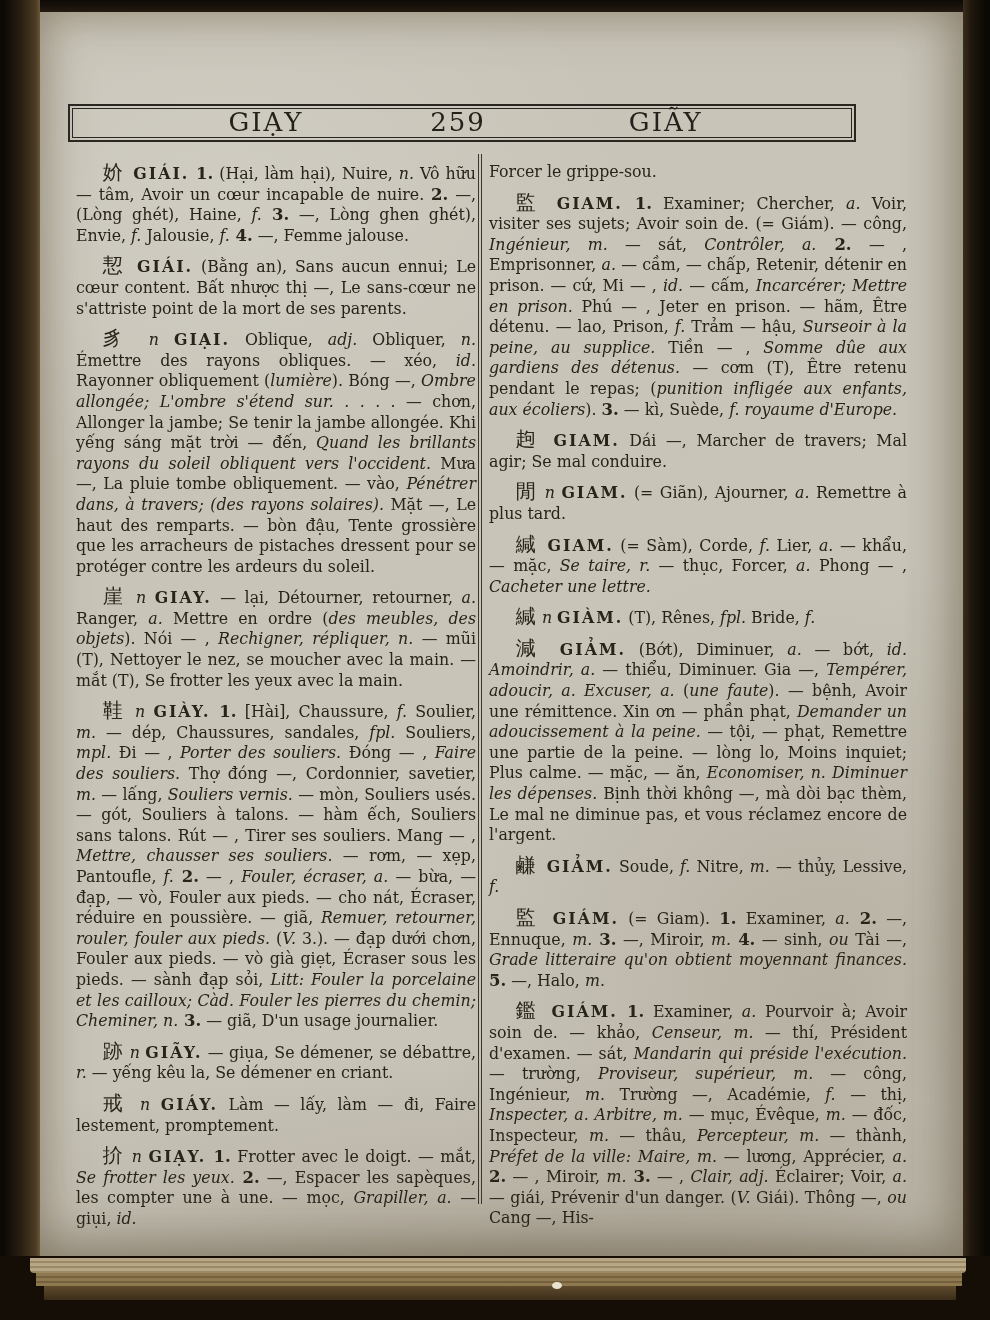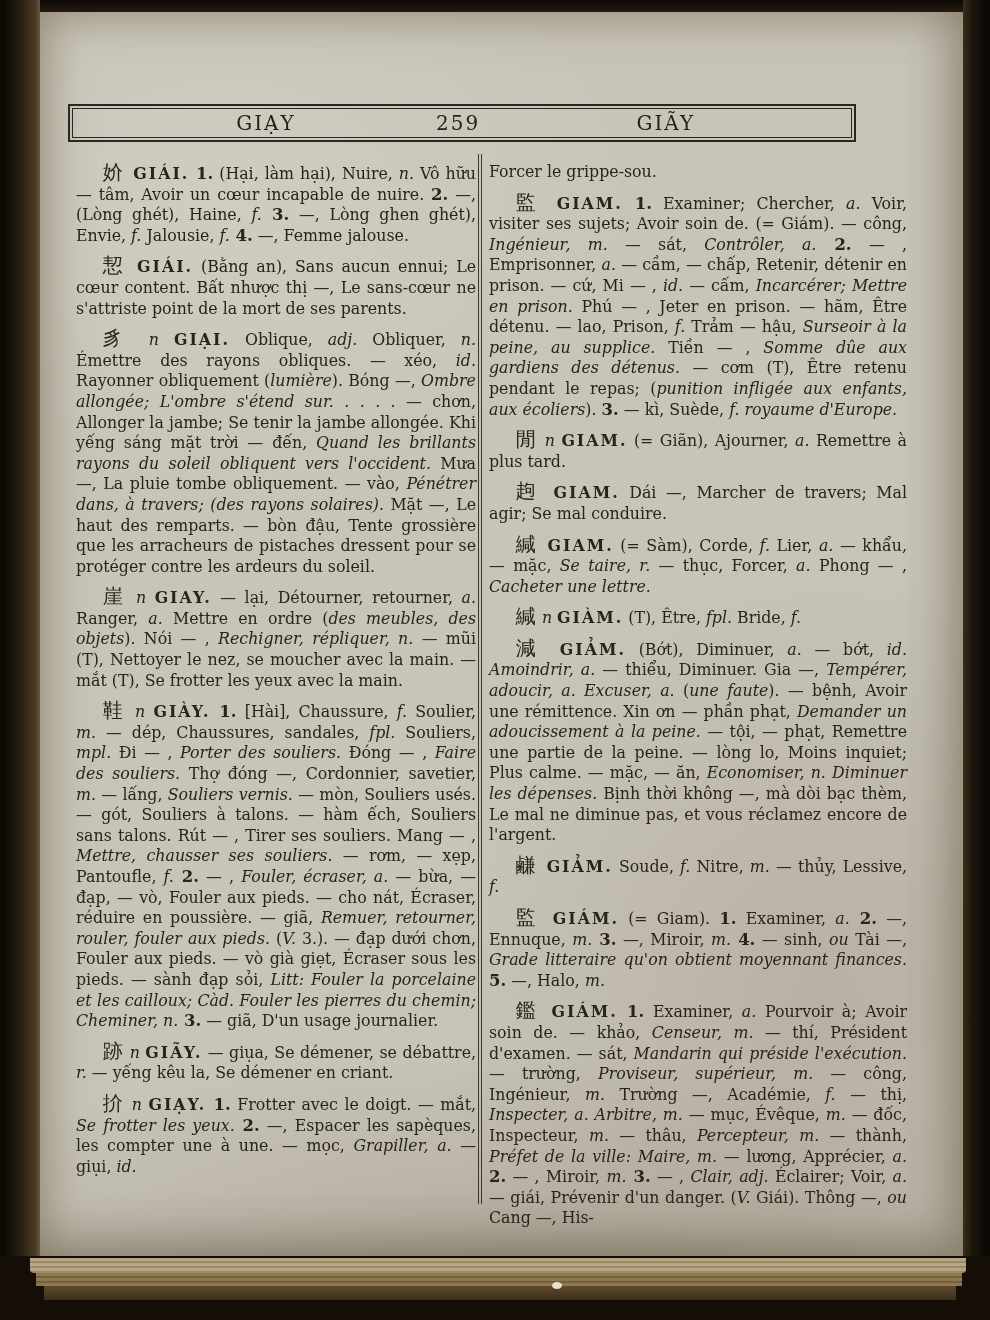--- a/index.html
+++ b/index.html
@@ -43,21 +43,21 @@
     position:absolute;left:28px;top:92px;width:788px;height:38px;
     border:2px solid #2a2722;
     box-sizing:border-box;
   }
   .header-box .inner{
     position:absolute;left:2px;top:2px;right:2px;bottom:2px;
     border:1px solid #2a2722;
   }
   .header-box span{
     position:absolute;top:50%;transform:translate(-50%,-52%);
-    font-size:20px;letter-spacing:2px;color:#24211b;white-space:nowrap;
+    font-size:26px;letter-spacing:2px;color:#24211b;white-space:nowrap;
   }
   .hdr-left{left:25%;}
   .hdr-num{left:49.5%;letter-spacing:1px;}
   .hdr-right{left:76%;}
 
   
   .col{
     position:absolute;top:140px;
     font-size:15.8px;line-height:20.6px;text-align:justify;
     color:#282419;
@@ -94,32 +94,33 @@
       <span class="hdr-right">GIÃY</span>
     </div>
 
     <div class="col col-left">
         <p class="entry"><span class="seg-han">妎</span><span class="seg-hw"> GIÁI.</span><span class="seg-b"> 1.</span><span class="seg-r"> (Hại, làm hại), Nuire, </span><span class="seg-i">n.</span><span class="seg-r"> Vô hữu — tâm, Avoir un cœur incapable de nuire. </span><span class="seg-b">2.</span><span class="seg-r"> —, (Lòng ghét), Haine, </span><span class="seg-i">f.</span><span class="seg-b"> 3.</span><span class="seg-r"> —, Lòng ghen ghét), Envie, </span><span class="seg-i">f.</span><span class="seg-r"> Jalousie, </span><span class="seg-i">f.</span><span class="seg-b"> 4.</span><span class="seg-r"> —, Femme jalouse.</span></p>
         <p class="entry"><span class="seg-han">恝</span><span class="seg-hw"> GIÁI.</span><span class="seg-r"> (Bằng an), Sans aucun ennui; Le cœur content. Bất nhược thị —, Le sans-cœur ne s'attriste point de la mort de ses parents.</span></p>
         <p class="entry"><span class="seg-han">豸</span><span class="seg-pre"> n </span><span class="seg-hw">GIẠI.</span><span class="seg-r"> Oblique, </span><span class="seg-i">adj.</span><span class="seg-r"> Obliquer, </span><span class="seg-i">n.</span><span class="seg-r"> Émettre des rayons obliques. — xéo, </span><span class="seg-i">id.</span><span class="seg-r"> Rayonner obliquement (</span><span class="seg-i">lumière</span><span class="seg-r">). Bóng —, </span><span class="seg-i">Ombre allongée; L'ombre s'étend sur. . . . .</span><span class="seg-r"> — chơn, Allonger la jambe; Se tenir la jambe allongée. Khi yếng sáng mặt trời — đến, </span><span class="seg-i">Quand les brillants rayons du soleil obliquent vers l'occident.</span><span class="seg-r"> Mưa —, La pluie tombe obliquement. — vào, </span><span class="seg-i">Pénétrer dans, à travers; (des rayons solaires).</span><span class="seg-r"> Mặt —, Le haut des remparts. — bòn đậu, Tente grossière que les arracheurs de pistaches dressent pour se protéger contre les ardeurs du soleil.</span></p>
         <p class="entry"><span class="seg-han">崖</span><span class="seg-pre"> n </span><span class="seg-hw">GIAY.</span><span class="seg-r"> — lại, Détourner, retourner, </span><span class="seg-i">a.</span><span class="seg-r"> Ranger, </span><span class="seg-i">a.</span><span class="seg-r"> Mettre en ordre (</span><span class="seg-i">des meubles, des objets</span><span class="seg-r">). Nói — , </span><span class="seg-i">Rechigner, répliquer, n.</span><span class="seg-r"> — mũi (T), Nettoyer le nez, se moucher avec la main. — mắt (T), Se frotter les yeux avec la main.</span></p>
         <p class="entry"><span class="seg-han">鞋</span><span class="seg-pre"> n </span><span class="seg-hw">GIÀY.</span><span class="seg-b"> 1.</span><span class="seg-r"> [Hài], Chaussure, </span><span class="seg-i">f.</span><span class="seg-r"> Soulier, </span><span class="seg-i">m.</span><span class="seg-r"> — dép, Chaussures, sandales, </span><span class="seg-i">fpl.</span><span class="seg-r"> Souliers, </span><span class="seg-i">mpl.</span><span class="seg-r"> Đi — , </span><span class="seg-i">Porter des souliers.</span><span class="seg-r"> Đóng — , </span><span class="seg-i">Faire des souliers.</span><span class="seg-r"> Thợ đóng —, Cordonnier, savetier, </span><span class="seg-i">m.</span><span class="seg-r"> — lấng, </span><span class="seg-i">Souliers vernis.</span><span class="seg-r"> — mòn, Souliers usés. — gót, Souliers à talons. — hàm ếch, Souliers sans talons. Rút — , Tirer ses souliers. Mang — , </span><span class="seg-i">Mettre, chausser ses souliers.</span><span class="seg-r"> — rơm, — xẹp, Pantoufle, </span><span class="seg-i">f.</span><span class="seg-b"> 2.</span><span class="seg-r"> — , </span><span class="seg-i">Fouler, écraser,</span><span class="seg-r"> </span><span class="seg-i">a.</span><span class="seg-r"> — bừa, — đạp, — vò, Fouler aux pieds. — cho nát, Écraser, réduire en poussière. — giã, </span><span class="seg-i">Remuer, retourner, rouler, fouler aux pieds.</span><span class="seg-r"> (</span><span class="seg-i">V.</span><span class="seg-r"> 3.). — đạp dưới chơn, Fouler aux pieds. — vò già giẹt, Écraser sous les pieds. — sành đạp sỏi, </span><span class="seg-i">Litt: Fouler la porcelaine et les cailloux; Càd. Fouler les pierres du chemin; Cheminer, n.</span><span class="seg-b"> 3.</span><span class="seg-r"> — giã, D'un usage journalier.</span></p>
         <p class="entry"><span class="seg-han">跡</span><span class="seg-pre"> n </span><span class="seg-hw">GIÃY.</span><span class="seg-r"> — giụa, Se démener, se débattre, </span><span class="seg-i">r.</span><span class="seg-r"> — yếng kêu la, Se démener en criant.</span></p>
+        <p class="entry"><span class="seg-han">戒</span><span class="seg-pre"> n </span><span class="seg-hw">GIÁY.</span><span class="seg-r"> Làm — lấy, làm — đi, Faire lestement, promptement.</span></p>
         <p class="entry"><span class="seg-han">扴</span><span class="seg-pre"> n </span><span class="seg-hw">GIẠY.</span><span class="seg-b"> 1.</span><span class="seg-r"> Frotter avec le doigt. — mắt, </span><span class="seg-i">Se frotter les yeux.</span><span class="seg-b"> 2.</span><span class="seg-r"> —, Espacer les sapèques, les compter une à une. — mọc, </span><span class="seg-i">Grapiller,</span><span class="seg-r"> </span><span class="seg-i">a.</span><span class="seg-r"> — giụi, </span><span class="seg-i">id.</span></p>
       </div>
 
     <div class="divider"></div>
 
     <div class="col col-right">
       <p class="entry lead">Forcer le grippe-sou.</p>
     <p class="entry"><span class="seg-han">監</span><span class="seg-hw"> GIAM.</span><span class="seg-b"> 1.</span><span class="seg-r"> Examiner; Chercher, </span><span class="seg-i">a.</span><span class="seg-r"> Voir, visiter ses sujets; Avoir soin de. (= Giám). — công, </span><span class="seg-i">Ingénieur, m.</span><span class="seg-r"> — sát, </span><span class="seg-i">Contrôler, a.</span><span class="seg-b"> 2.</span><span class="seg-r"> — , Emprisonner, </span><span class="seg-i">a.</span><span class="seg-r"> — cầm, — chấp, Retenir, détenir en prison. — cứ, Mi — , </span><span class="seg-i">id.</span><span class="seg-r"> — cấm, </span><span class="seg-i">Incarcérer; Mettre en prison.</span><span class="seg-r"> Phú — , Jeter en prison. — hãm, Être détenu. — lao, Prison, </span><span class="seg-i">f.</span><span class="seg-r"> Trảm — hậu, </span><span class="seg-i">Surseoir à la peine, au supplice.</span><span class="seg-r"> Tiền — , </span><span class="seg-i">Somme dûe aux gardiens des détenus.</span><span class="seg-r"> — cơm (T), Être retenu pendant le repas; (</span><span class="seg-i">punition infligée aux enfants, aux écoliers</span><span class="seg-r">). </span><span class="seg-b">3.</span><span class="seg-r"> — kì, Suède, </span><span class="seg-i">f. royaume d'Europe.</span></p>
+        <p class="entry"><span class="seg-han">䞤</span><span class="seg-hw"> GIAM.</span><span class="seg-r"> Dái —, Marcher de travers; Mal agir; Se mal conduire.</span></p>
         <p class="entry"><span class="seg-han">閒</span><span class="seg-pre"> n </span><span class="seg-hw">GIAM.</span><span class="seg-r"> (= Giãn), Ajourner, </span><span class="seg-i">a.</span><span class="seg-r"> Remettre à plus tard.</span></p>
-        <p class="entry"><span class="seg-han">䞤</span><span class="seg-hw"> GIAM.</span><span class="seg-r"> Dái —, Marcher de travers; Mal agir; Se mal conduire.</span></p>
         <p class="entry"><span class="seg-han">緘</span><span class="seg-hw"> GIAM.</span><span class="seg-r"> (= Sàm), Corde, </span><span class="seg-i">f.</span><span class="seg-r"> Lier, </span><span class="seg-i">a.</span><span class="seg-r"> — khẩu, — mặc, </span><span class="seg-i">Se taire, r.</span><span class="seg-r"> — thục, Forcer, </span><span class="seg-i">a.</span><span class="seg-r"> Phong — , </span><span class="seg-i">Cacheter une lettre.</span></p>
-        <p class="entry"><span class="seg-han">緘</span><span class="seg-pre"> n </span><span class="seg-hw">GIÀM.</span><span class="seg-r"> (T), Être, </span><span class="seg-i">fpl.</span><span class="seg-r"> Bride, </span><span class="seg-i">f.</span></p>
+        <p class="entry"><span class="seg-han">緘</span><span class="seg-pre"> n </span><span class="seg-hw">GIÀM.</span><span class="seg-r"> (T), Rênes, </span><span class="seg-i">fpl.</span><span class="seg-r"> Bride, </span><span class="seg-i">f.</span></p>
         <p class="entry"><span class="seg-han">減</span><span class="seg-hw"> GIẢM.</span><span class="seg-r"> (Bớt), Diminuer, </span><span class="seg-i">a.</span><span class="seg-r"> — bớt, </span><span class="seg-i">id. Amoindrir, a.</span><span class="seg-r"> — thiểu, Diminuer. Gia —, </span><span class="seg-i">Tempérer, adoucir, a. Excuser, a.</span><span class="seg-r"> (</span><span class="seg-i">une faute</span><span class="seg-r">). — bệnh, Avoir une rémittence. Xin ơn — phần phạt, </span><span class="seg-i">Demander un adoucissement à la peine.</span><span class="seg-r"> — tội, — phạt, Remettre une partie de la peine. — lòng lo, Moins inquiet; Plus calme. — mặc, — ăn, </span><span class="seg-i">Economiser, n. Diminuer les dépenses.</span><span class="seg-r"> Bịnh thời không —, mà dòi bạc thèm, Le mal ne diminue pas, et vous réclamez encore de l'argent.</span></p>
         <p class="entry"><span class="seg-han">鹻</span><span class="seg-hw"> GIẢM.</span><span class="seg-r"> Soude, </span><span class="seg-i">f.</span><span class="seg-r"> Nitre, </span><span class="seg-i">m.</span><span class="seg-r"> — thủy, Lessive, </span><span class="seg-i">f.</span></p>
         <p class="entry"><span class="seg-han">監</span><span class="seg-hw"> GIÁM.</span><span class="seg-r"> (= Giam). </span><span class="seg-b">1.</span><span class="seg-r"> Examiner, </span><span class="seg-i">a.</span><span class="seg-b"> 2.</span><span class="seg-r"> —, Ennuque, </span><span class="seg-i">m.</span><span class="seg-b"> 3.</span><span class="seg-r"> —, Miroir, </span><span class="seg-i">m.</span><span class="seg-b"> 4.</span><span class="seg-r"> — sinh, </span><span class="seg-i">ou</span><span class="seg-r"> Tài —, </span><span class="seg-i">Grade litteraire qu'on obtient moyennant finances.</span><span class="seg-b"> 5.</span><span class="seg-r"> —, Halo, </span><span class="seg-i">m.</span></p>
         <p class="entry"><span class="seg-han">鑑</span><span class="seg-hw"> GIÁM.</span><span class="seg-b"> 1.</span><span class="seg-r"> Examiner, </span><span class="seg-i">a.</span><span class="seg-r"> Pourvoir à; Avoir soin de. — khảo, </span><span class="seg-i">Censeur, m.</span><span class="seg-r"> — thí, Président d'examen. — sát, </span><span class="seg-i">Mandarin qui préside l'exécution.</span><span class="seg-r"> — trường, </span><span class="seg-i">Proviseur, supérieur, m.</span><span class="seg-r"> — công, Ingénieur, </span><span class="seg-i">m.</span><span class="seg-r"> Trường —, Académie, </span><span class="seg-i">f.</span><span class="seg-r"> — thị, </span><span class="seg-i">Inspecter, a. Arbitre, m.</span><span class="seg-r"> — mục, Évêque, </span><span class="seg-i">m.</span><span class="seg-r"> — đốc, Inspecteur, </span><span class="seg-i">m.</span><span class="seg-r"> — thâu, </span><span class="seg-i">Percepteur, m.</span><span class="seg-r"> — thành, </span><span class="seg-i">Préfet de la ville: Maire, m.</span><span class="seg-r"> — lương, Apprécier, </span><span class="seg-i">a.</span><span class="seg-b"> 2.</span><span class="seg-r"> — , Miroir, </span><span class="seg-i">m.</span><span class="seg-b"> 3.</span><span class="seg-r"> — , </span><span class="seg-i">Clair, adj.</span><span class="seg-r"> Éclairer; Voir, </span><span class="seg-i">a.</span><span class="seg-r"> — giái, Prévenir d'un danger. (</span><span class="seg-i">V.</span><span class="seg-r"> Giái). Thông —, </span><span class="seg-i">ou</span><span class="seg-r"> Cang —, His-</span></p>
       </div>
   </div>
 
   <div class="edge-bottom">
     <div class="pages1"></div>
     <div class="pages2"></div>

